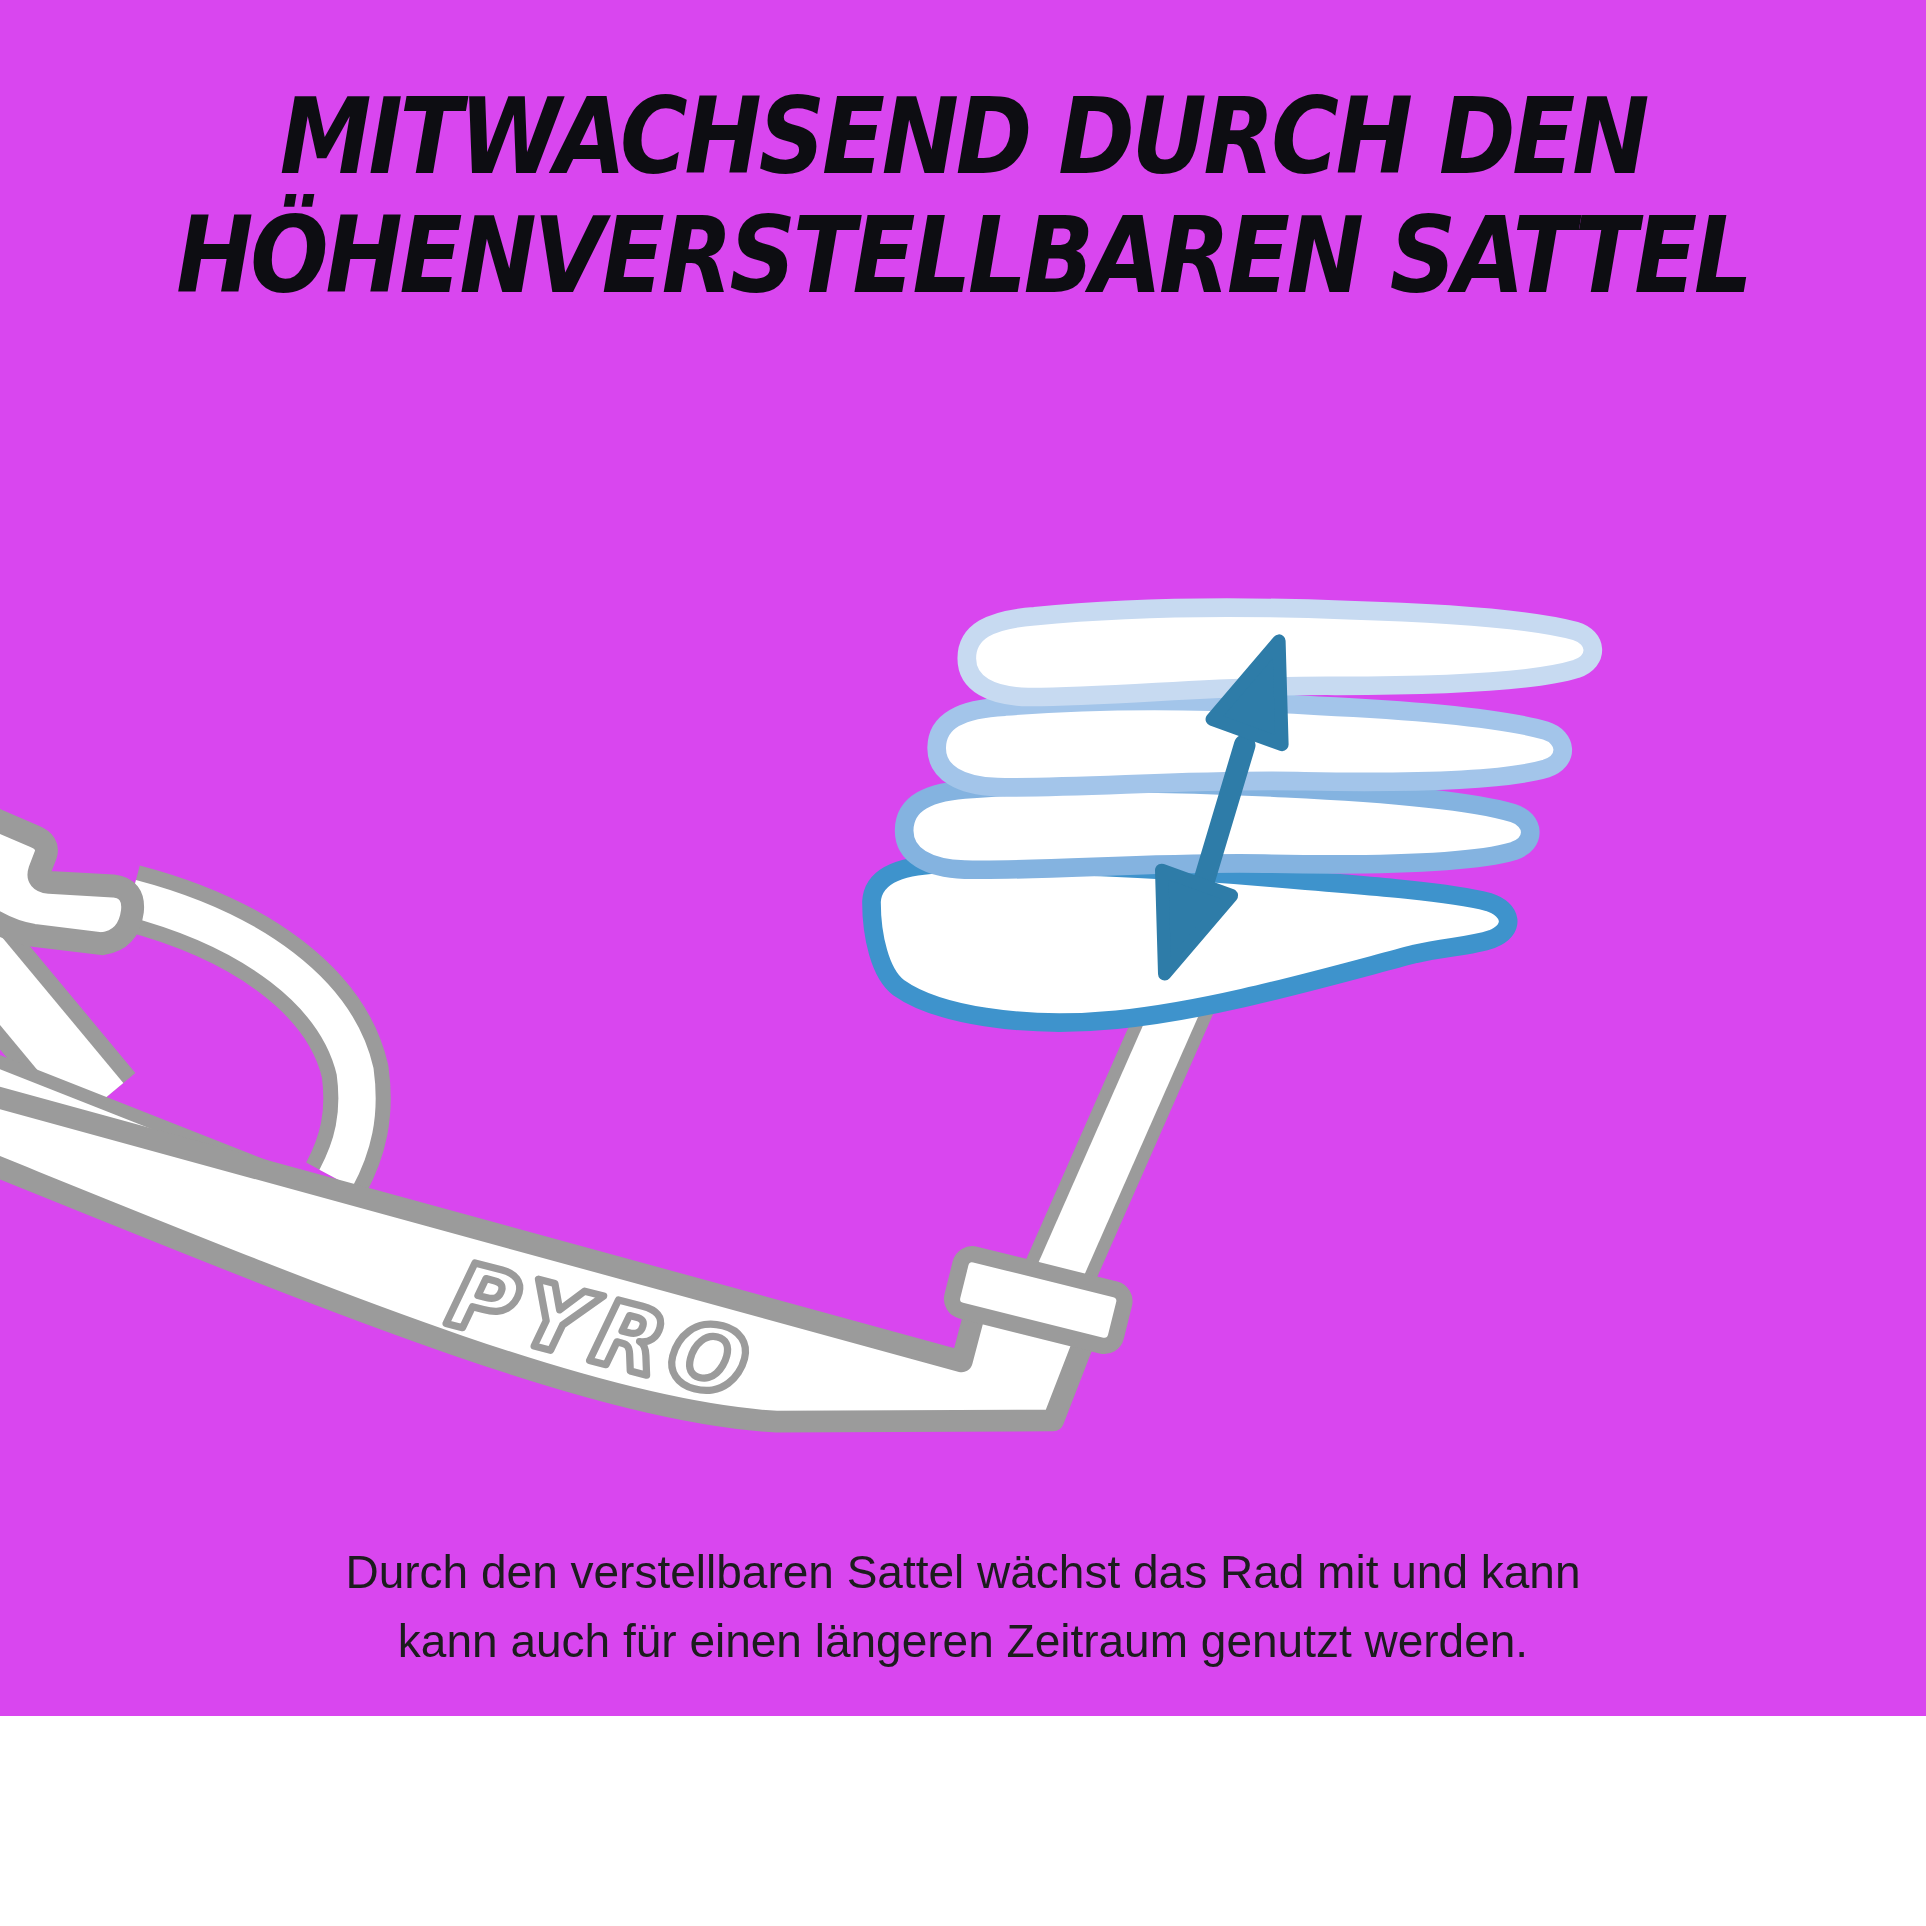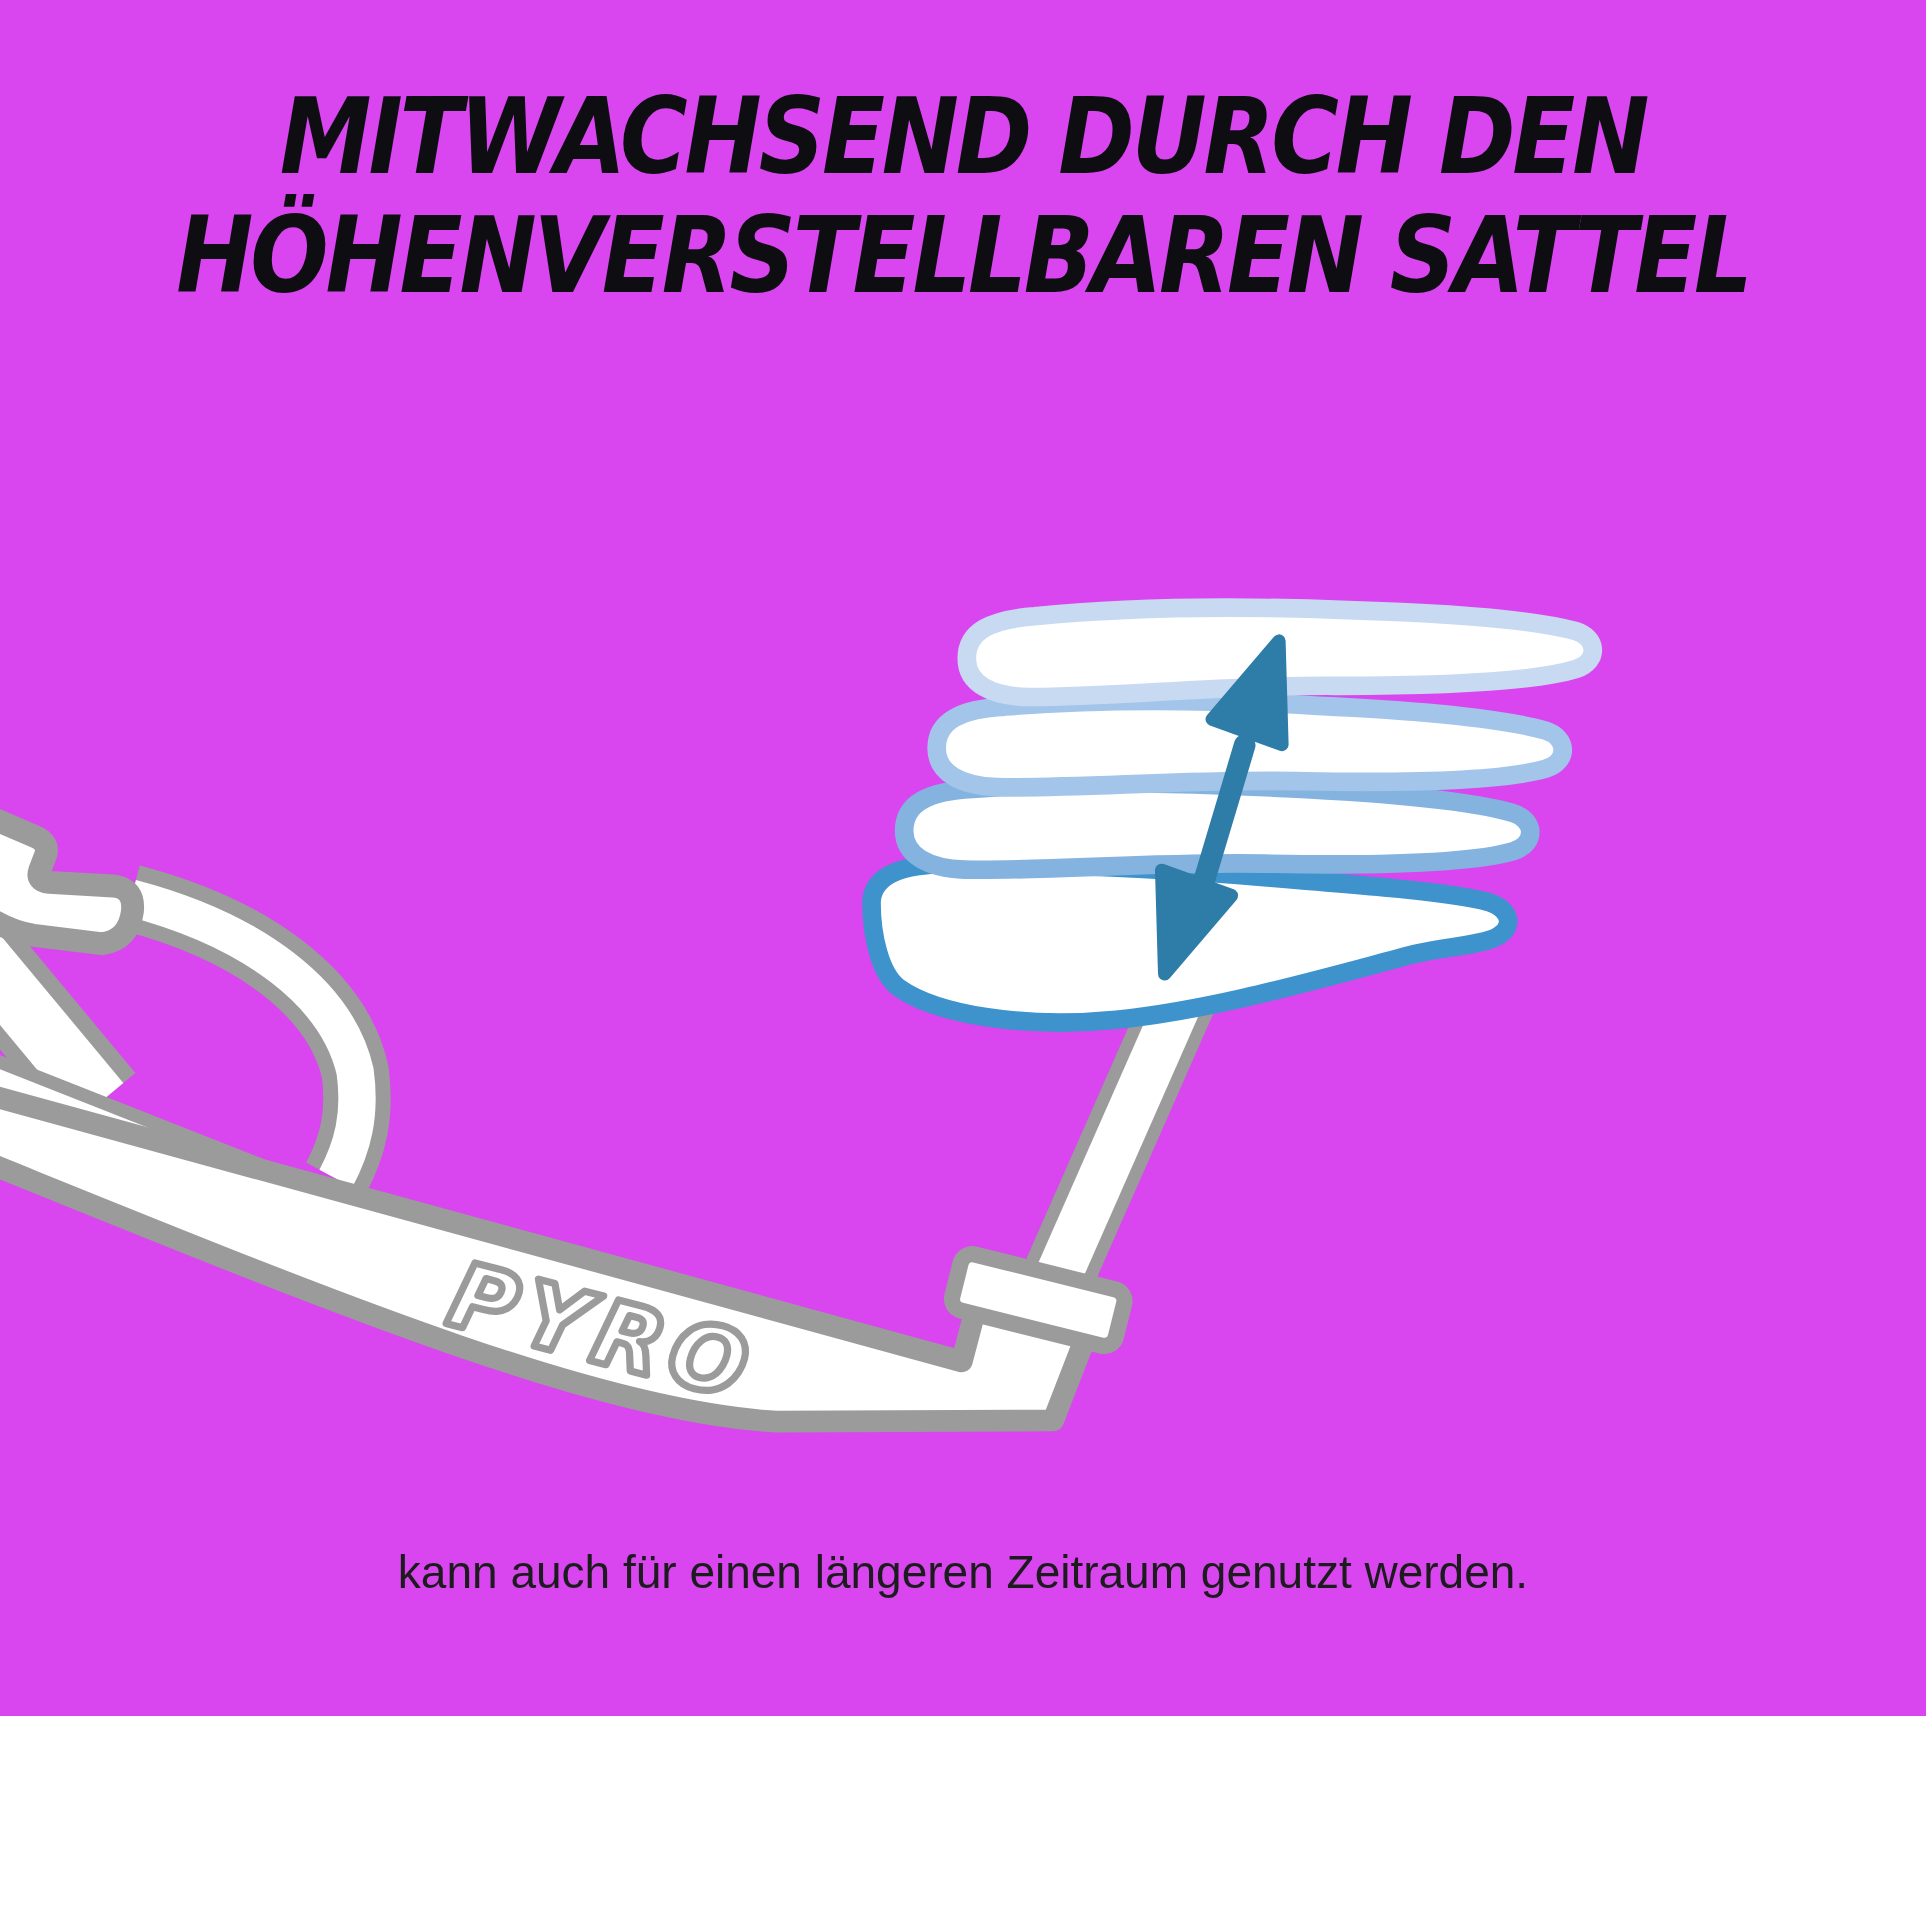--- a/index.html
+++ b/index.html
@@ -96,17 +96,18 @@
     </g>
 
     <g>
       <path class="arrow-shaft" d="M 1992,1492 L 2068,1238"></path>
       <polygon class="arrow-part" stroke-width="22" points="2125,1065 2130,1237 2014,1195"></polygon>
       <polygon class="arrow-part" stroke-width="22" points="1935,1618 2046,1488 1930,1446"></polygon>
     </g>
   </svg>
 
   <p class="caption">
+    <span class="cline">Durch den verstellbaren Sattel wächst das Rad mit und kann</span>
     <span class="cline">kann auch für einen längeren Zeitraum genutzt werden.</span>
   </p>
 
 </div>
 
 
 </body></html>

